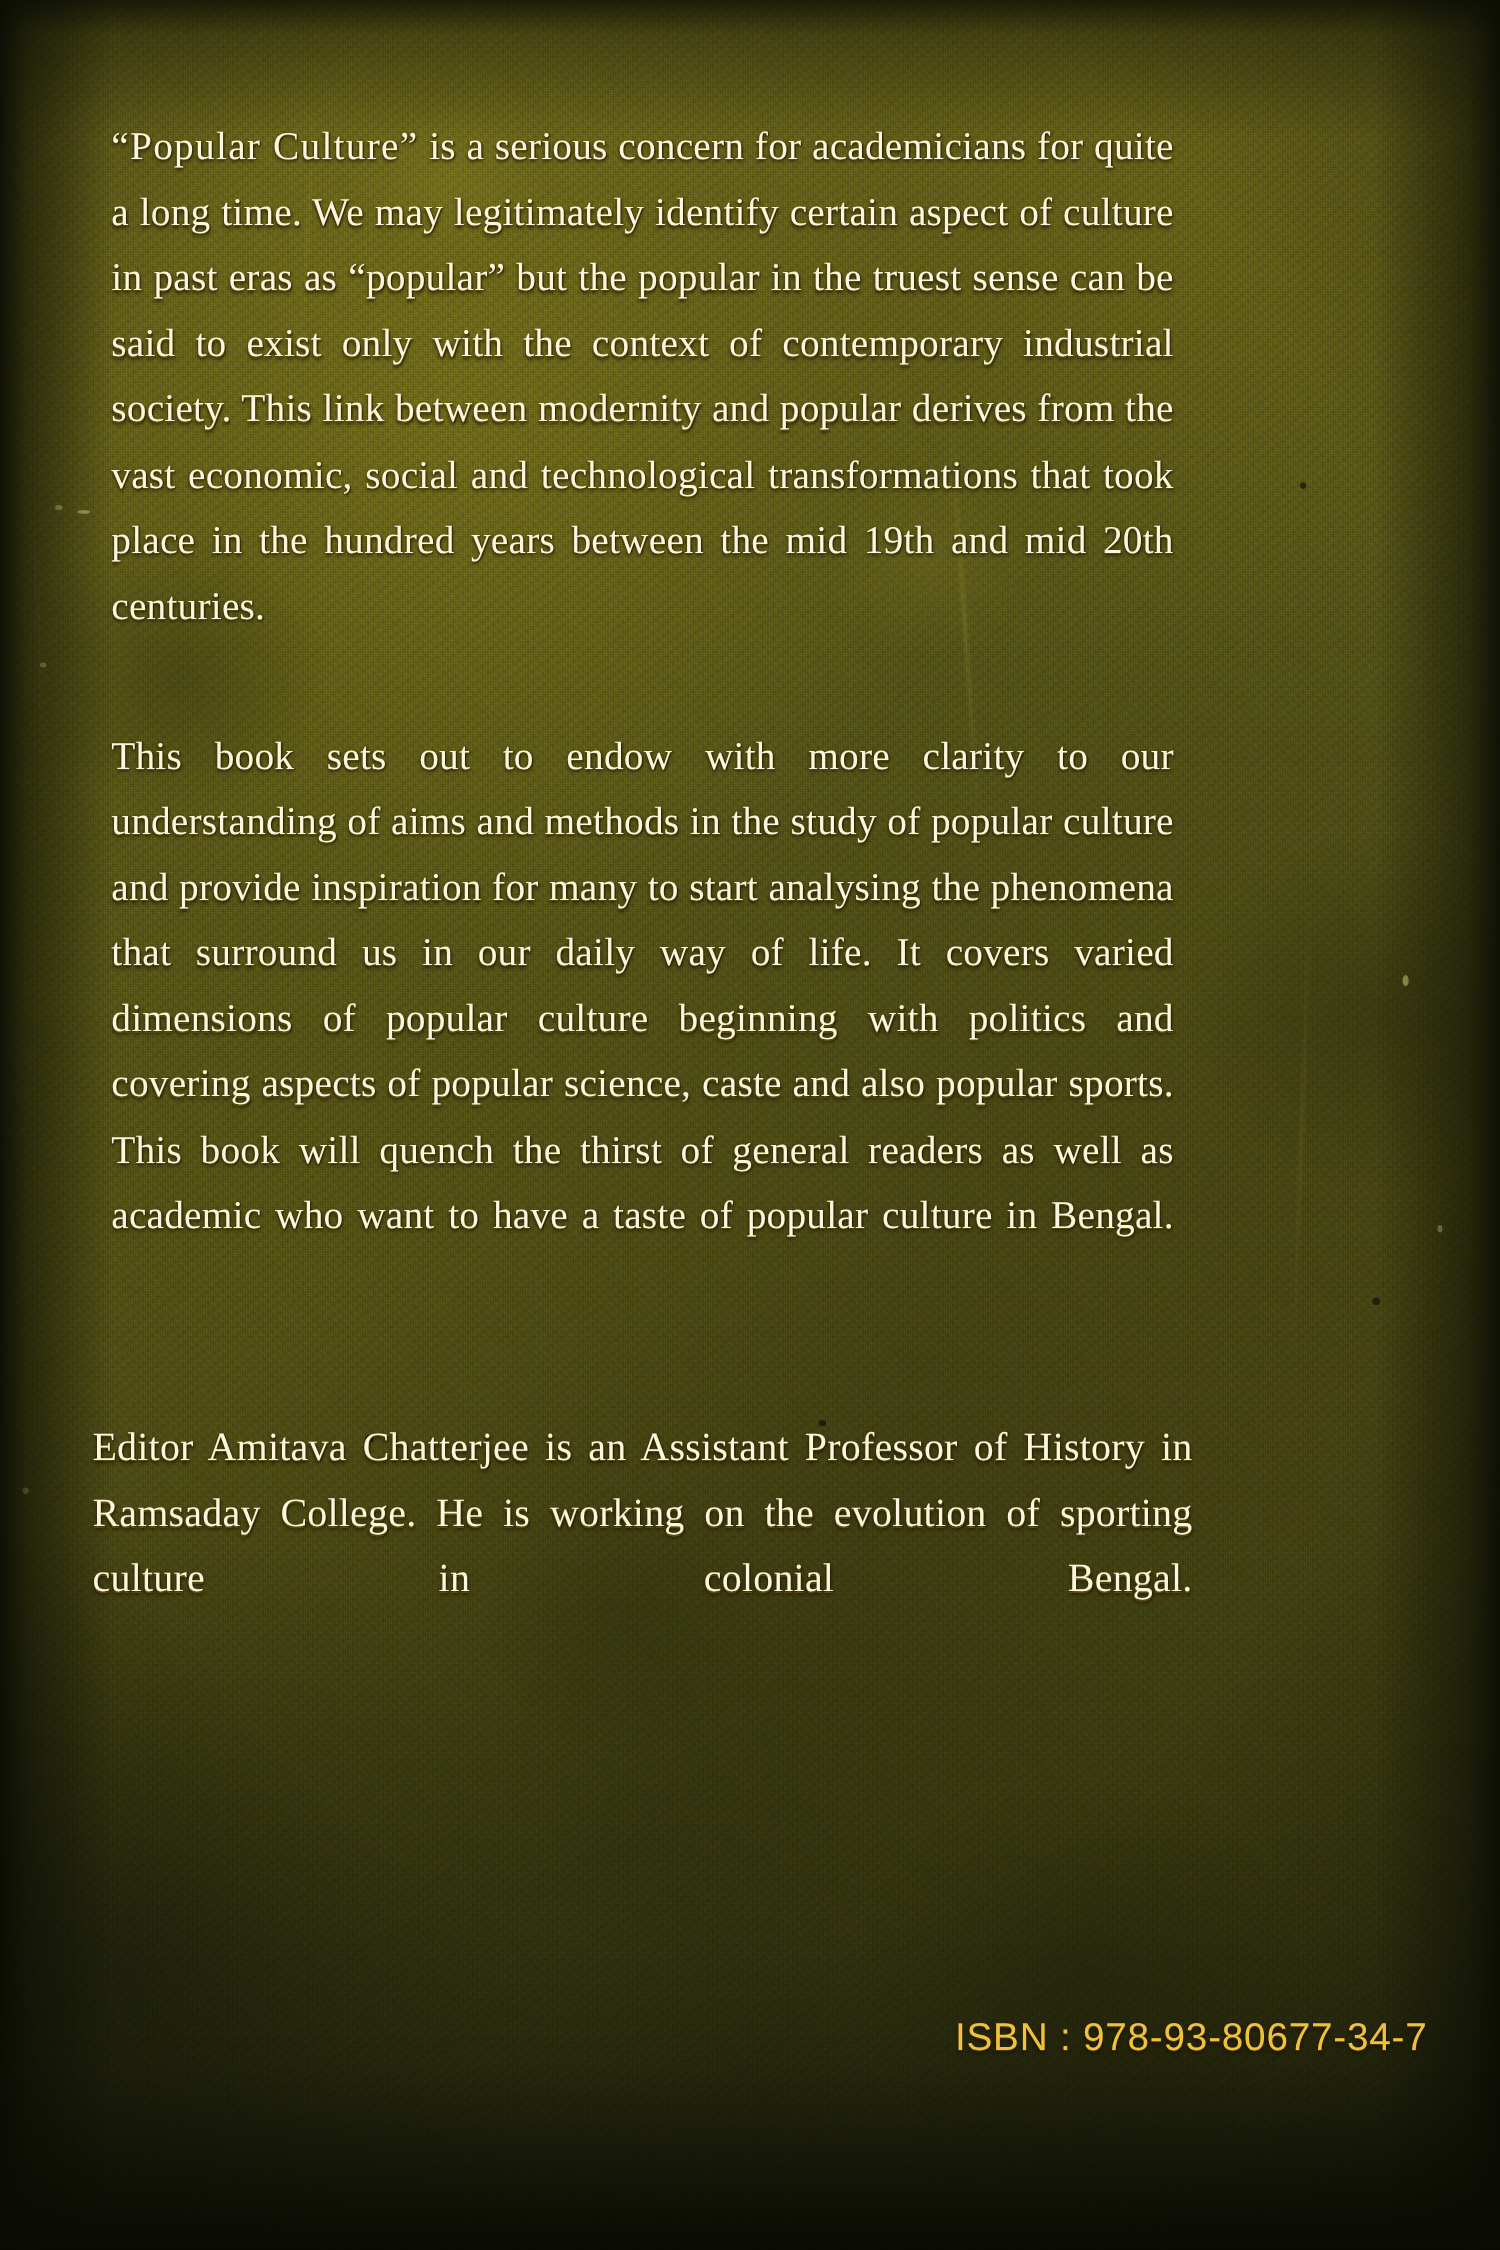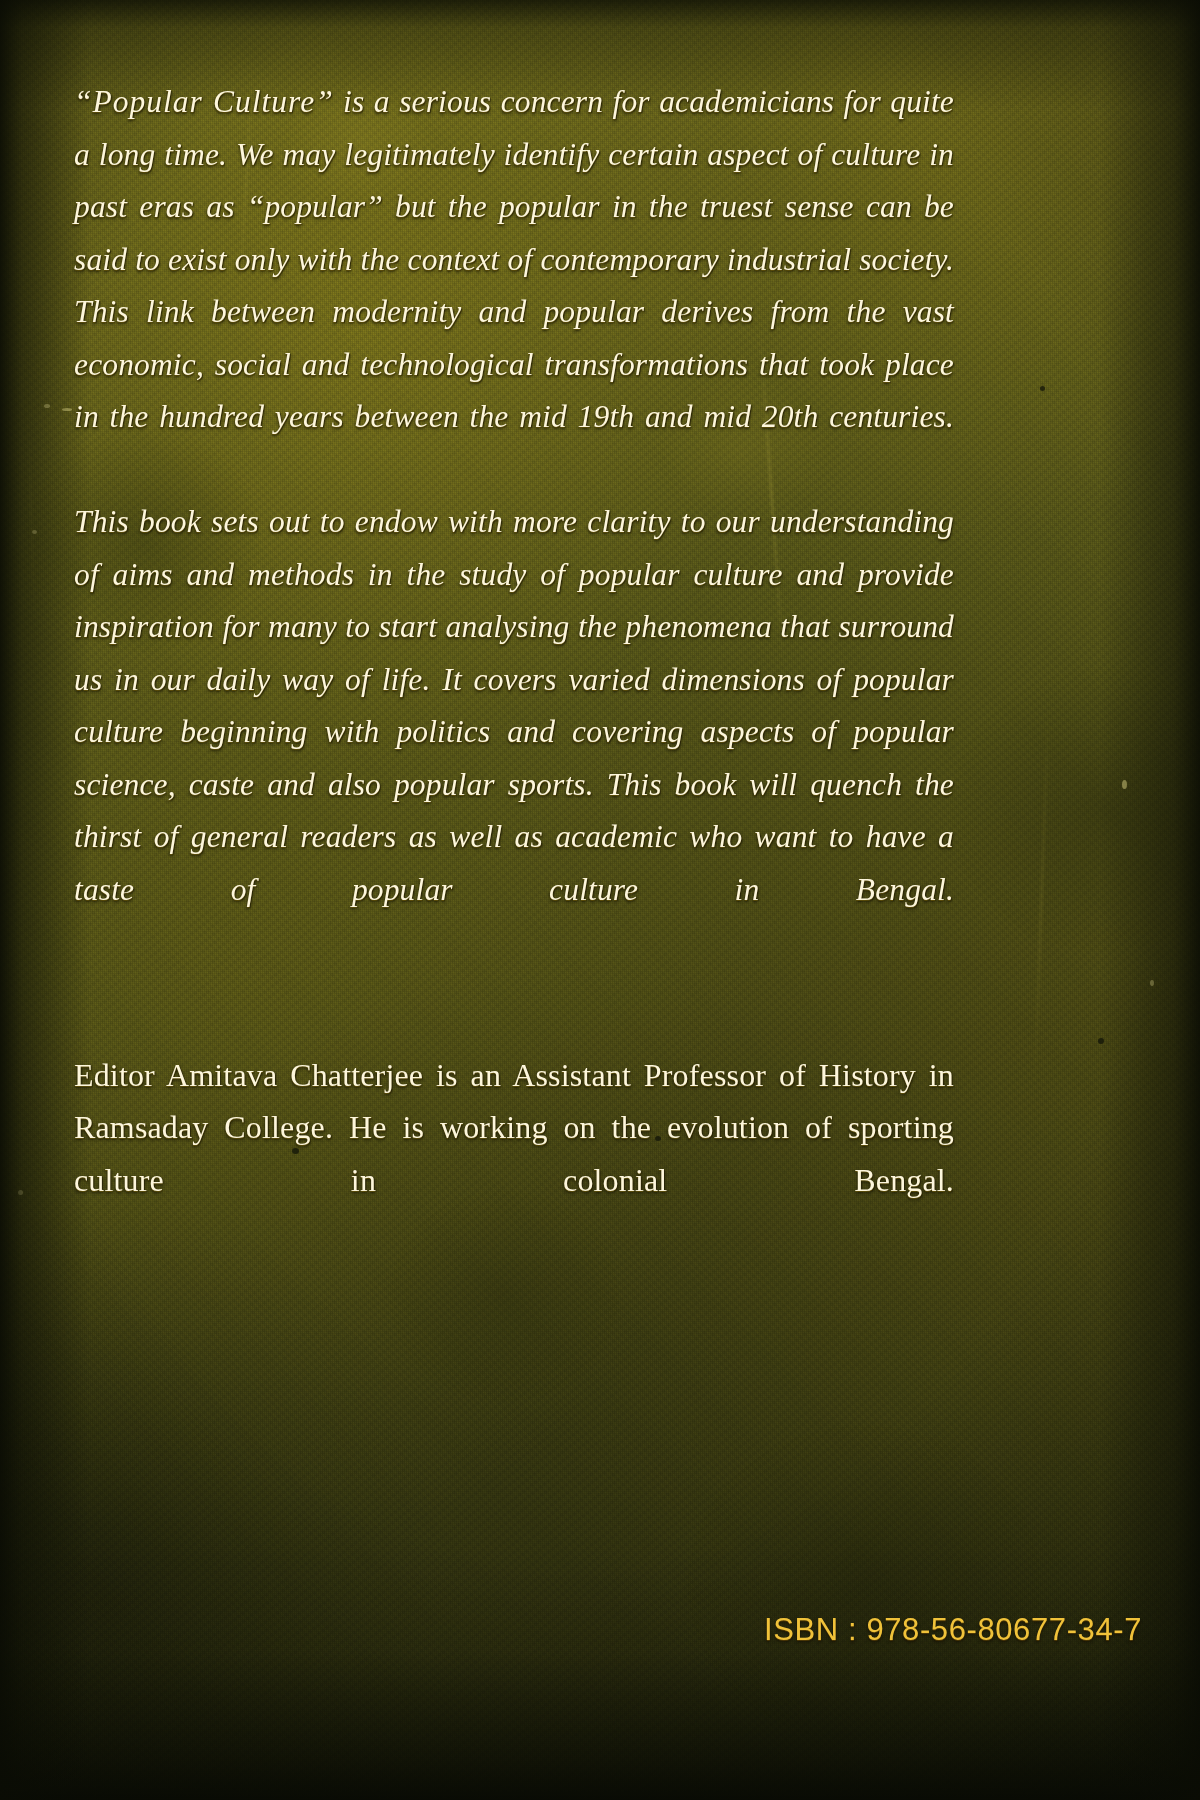--- a/index.html
+++ b/index.html
@@ -122,22 +122,21 @@
     text-align: justify;
     text-justify: inter-word;
     letter-spacing: 0.15px;
     text-shadow:
       0 1px 0 rgba(90,76,10,0.95),
       0 2px 3px rgba(20,18,4,0.85),
       1px 1px 1px rgba(40,34,6,0.7);
   }
 
   .blurb p {
-    margin: 0;
-    font-style: italic;
+    margin: 15px;
   }
 
   
   .para-1 { text-align: justify; }
   .para-2 { text-align: justify; }
 
   .para-1::after,
   .para-2::after {
     content: "";
     display: inline-block;
@@ -218,18 +217,18 @@
       <p class="para-1"><span class="quoted-lead">“Popular Culture”</span><span>  is a serious concern for academicians for quite a long time. We may legitimately identify certain aspect of culture in past eras as “popular” but the popular in the truest sense can be said to exist only with the context of contemporary industrial society. This link between modernity and popular derives from the vast economic, social and technological transformations that took place in the hundred years between the mid 19th and mid 20th centuries.</span></p>
 
       <p class="para-2">This book sets out to endow with more clarity to our understanding of aims and methods in the study of popular culture and provide inspiration for many to start analysing the phenomena that surround us in our daily way of life. It covers varied dimensions of popular culture beginning with politics and covering aspects of popular science, caste and also popular sports. This book will quench the thirst of general readers as well as academic who want to have a taste of popular culture in Bengal.</p>
     </div>
 
     <div class="bio">Editor Amitava Chatterjee is an Assistant Professor of History in Ramsaday College. He is working on the evolution of sporting culture in colonial Bengal.</div>
 
   </div>
 
   <div class="isbn-row">
-    <span class="isbn">ISBN : 978-56-80677-34-7</span>
+    <span class="isbn">ISBN : 978-93-80677-34-7</span>
   </div>
 
   <div class="cover-vignette"></div>
 
 </div>
 
 </body></html>

